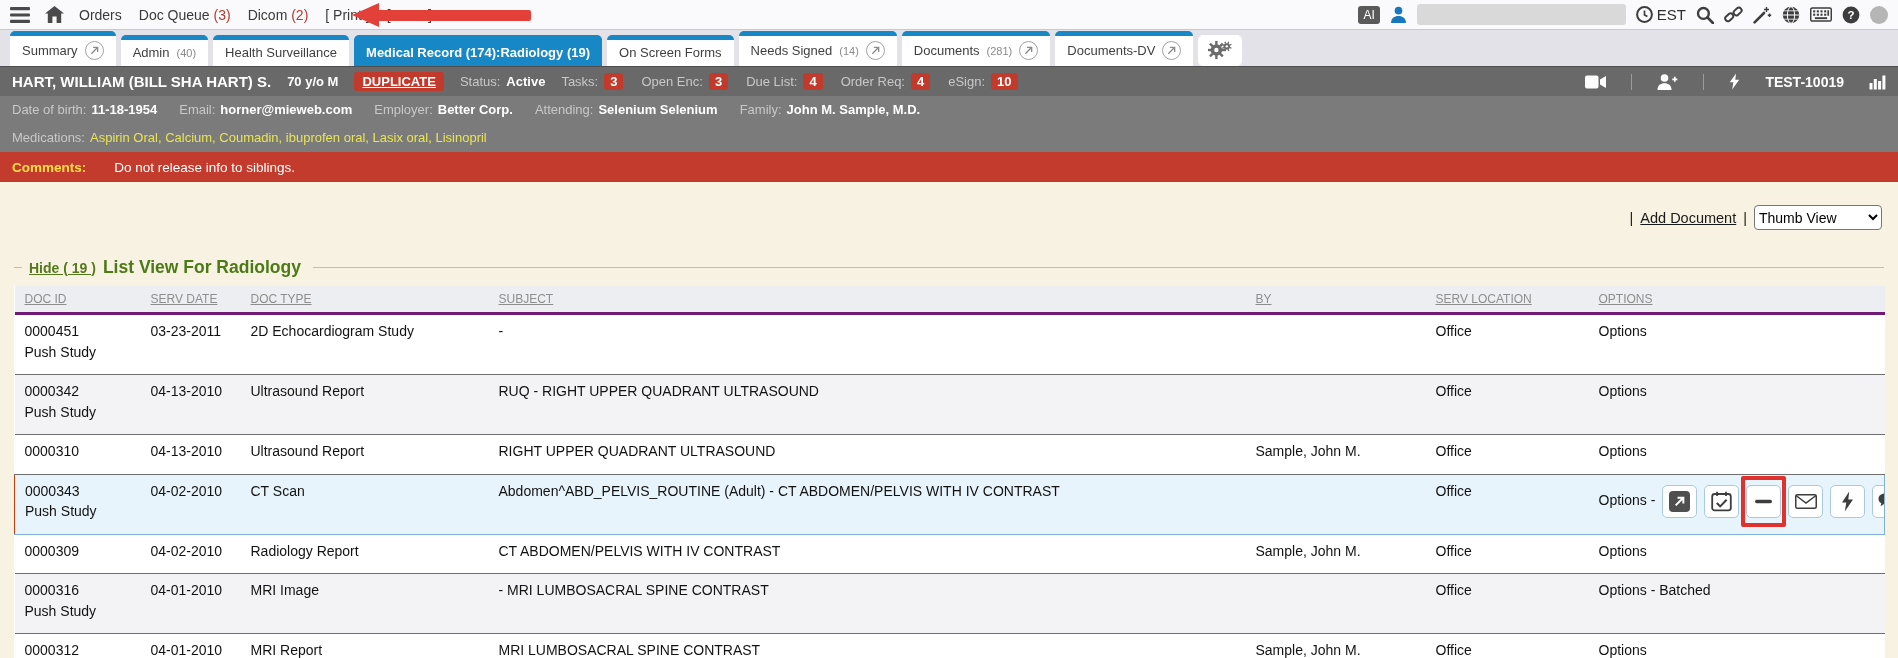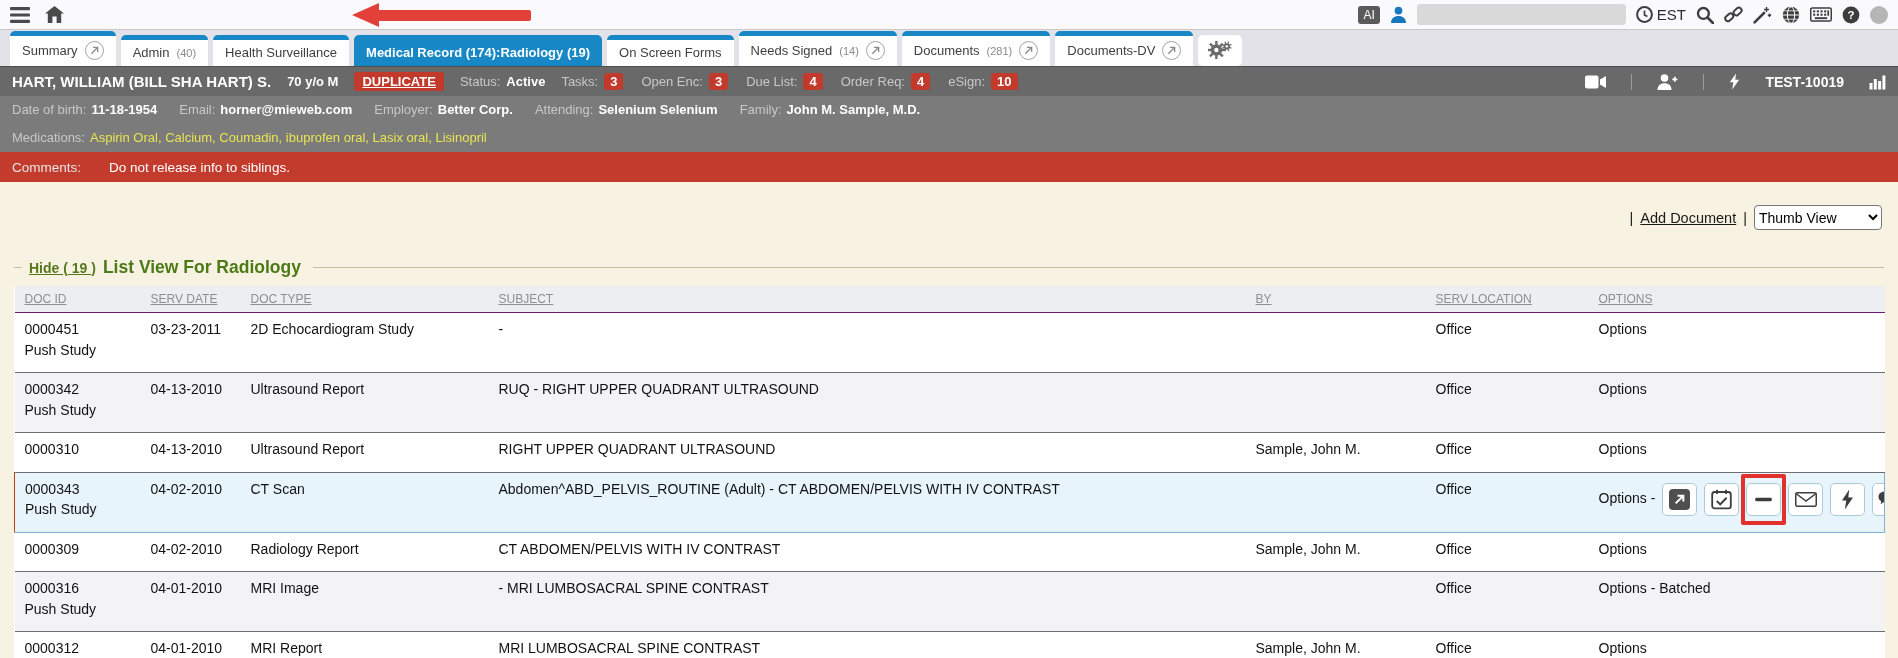--- a/index.html
+++ b/index.html
@@ -50,37 +50,37 @@
     padding:0 12px;font-size:13px;gap:22px;box-sizing:border-box;}
   .pt-row2{height:26px;}
   .pt-row3{height:30px;}
   .detail{display:inline-flex;align-items:center;gap:5px;}
   .allergy-badge{background:#c13a2c;color:#fff;font-weight:bold;padding:2px 8px;}
   .meds a{color:#e9e452;text-decoration:none;cursor:pointer;}
   .meds{color:#e9e452;}
   
   .comments{background:#c23b2c;color:#fff;height:30px;display:flex;align-items:center;
     padding:0 12px;font-size:13.5px;gap:28px;box-sizing:border-box;}
-  .comments-label{color:#e5e5e5;}
+  .comments-label{color:#fde047;font-weight:bold;}
   
   .main{background:#f7f2e1;padding:0 14px;}
   .doc-toolbar{display:flex;justify-content:flex-end;align-items:center;gap:7px;
     padding:22px 2px 0 0;font-size:14.5px;color:#1a1a1a;height:27px;}
   .add-doc{color:#1a1a1a;text-decoration:underline;cursor:pointer;}
   .view-select{font-size:14px;height:25px;border:1px solid #767676;border-radius:4px;background:#fff;width:128px;}
   .legend-row{display:flex;align-items:center;margin-top:26px;}
   .legend-stub{width:8px;border-top:1px solid #c4bfa4;}
   .hide-link{color:#55781d;text-decoration:underline;font-weight:bold;font-size:14px;margin:0 7px;cursor:pointer;}
   .list-title{color:#4c7a17;font-weight:bold;font-size:17.5px;margin-right:12px;}
   .legend-line{flex:1;border-top:1px solid #c4bfa4;}
   
   table{width:1870px;border-collapse:collapse;table-layout:fixed;background:#fff;
     font-size:14px;color:#121212;margin-top:8px;}
   thead th{background:#edeef2;color:#8e8e8e;font-size:12px;font-weight:normal;text-align:left;
-    text-decoration:underline;padding:6px 10px;border-bottom:1px solid #701a75;cursor:pointer;}
+    text-decoration:underline;padding:6px 10px;border-bottom:3px solid #701a75;cursor:pointer;}
   td{vertical-align:top;padding:8px 10px 13px;border-bottom:1px solid #6e6e6e;line-height:17.5px;
     overflow:hidden;white-space:nowrap;}
   tr.alt td{background:#f3f3f6;}
   tr.hl td{background:#e8f4fb;border-top:1px solid #7fb2d4;border-bottom:1px solid #7fb2d4;}
   tr.hl td:first-child{border-left:1px solid #c2410c;}
   tr.hl td:last-child{border-right:1px solid #7fb2d4;}
   .doc-sub{margin-top:3px;}
   .opts-flex{display:flex;align-items:center;gap:7px;padding-top:2px;}
   .icon-btn{width:33px;height:31px;border:1px solid #abcbdd;border-radius:5px;background:#fff;
     display:inline-flex;align-items:center;justify-content:center;cursor:pointer;flex:none;}
@@ -100,20 +100,27 @@
           <rect y="0" width="20" height="3.2" rx="1"></rect>
           <rect y="6.4" width="20" height="3.2" rx="1"></rect>
           <rect y="12.8" width="20" height="3.2" rx="1"></rect>
         </svg>
     </span>
     <span class="icon">
       <svg width="19" height="17" viewBox="0 0 19 17" fill="#4a4a4a">
           <path d="M9.5 0 L19 7.6 H16.2 V17 H11.6 V10.6 H7.4 V17 H2.8 V7.6 H0 Z"></path>
         </svg>
     </span>
+    <span class="nav-links" id="nav-links">
+        <span class="nav-link">Orders</span>
+        <span class="nav-link">Doc Queue<span class="nav-count">&nbsp;(3)</span></span>
+        <span class="nav-link">Dicom<span class="nav-count">&nbsp;(2)</span></span>
+        <span class="nav-link">[ Print ]</span>
+        <span class="nav-link">[ Burn ]</span>
+      </span>
   </div>
   <div class="arrow-anno">
     <span class="arrow-head"></span>
     <span class="arrow-body"></span>
   </div>
   <div class="nav-right">
     <span class="ai-badge">AI</span>
     <span class="icon">
       <svg width="17" height="17" viewBox="0 0 16 16" fill="#1878be">
           <circle cx="8" cy="4.4" r="3.6"></circle>

